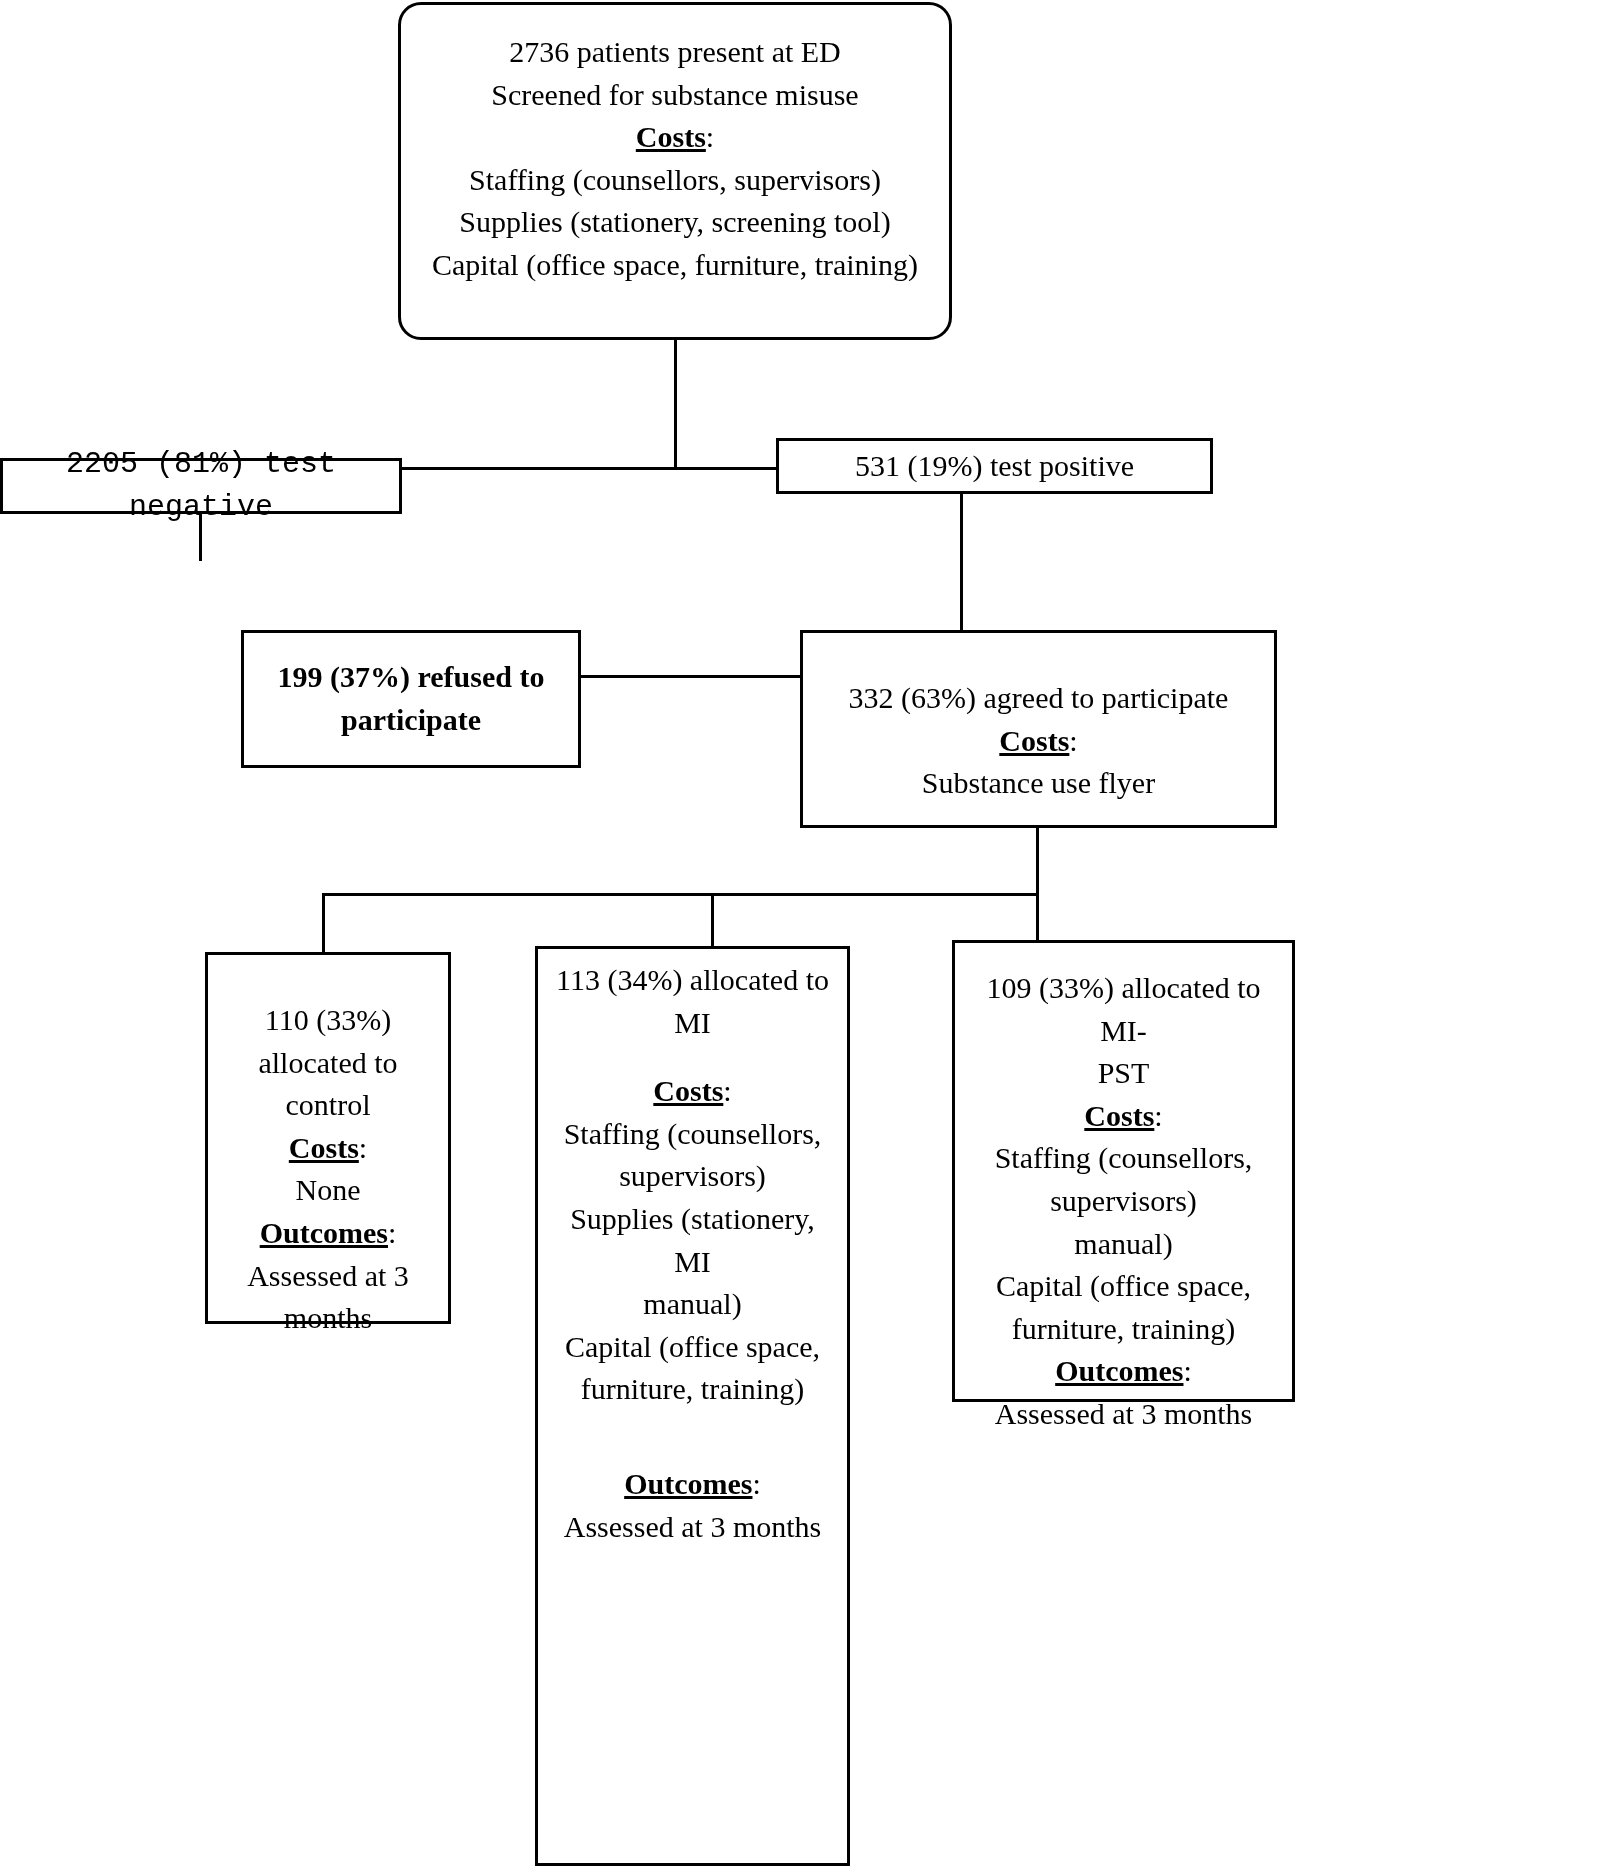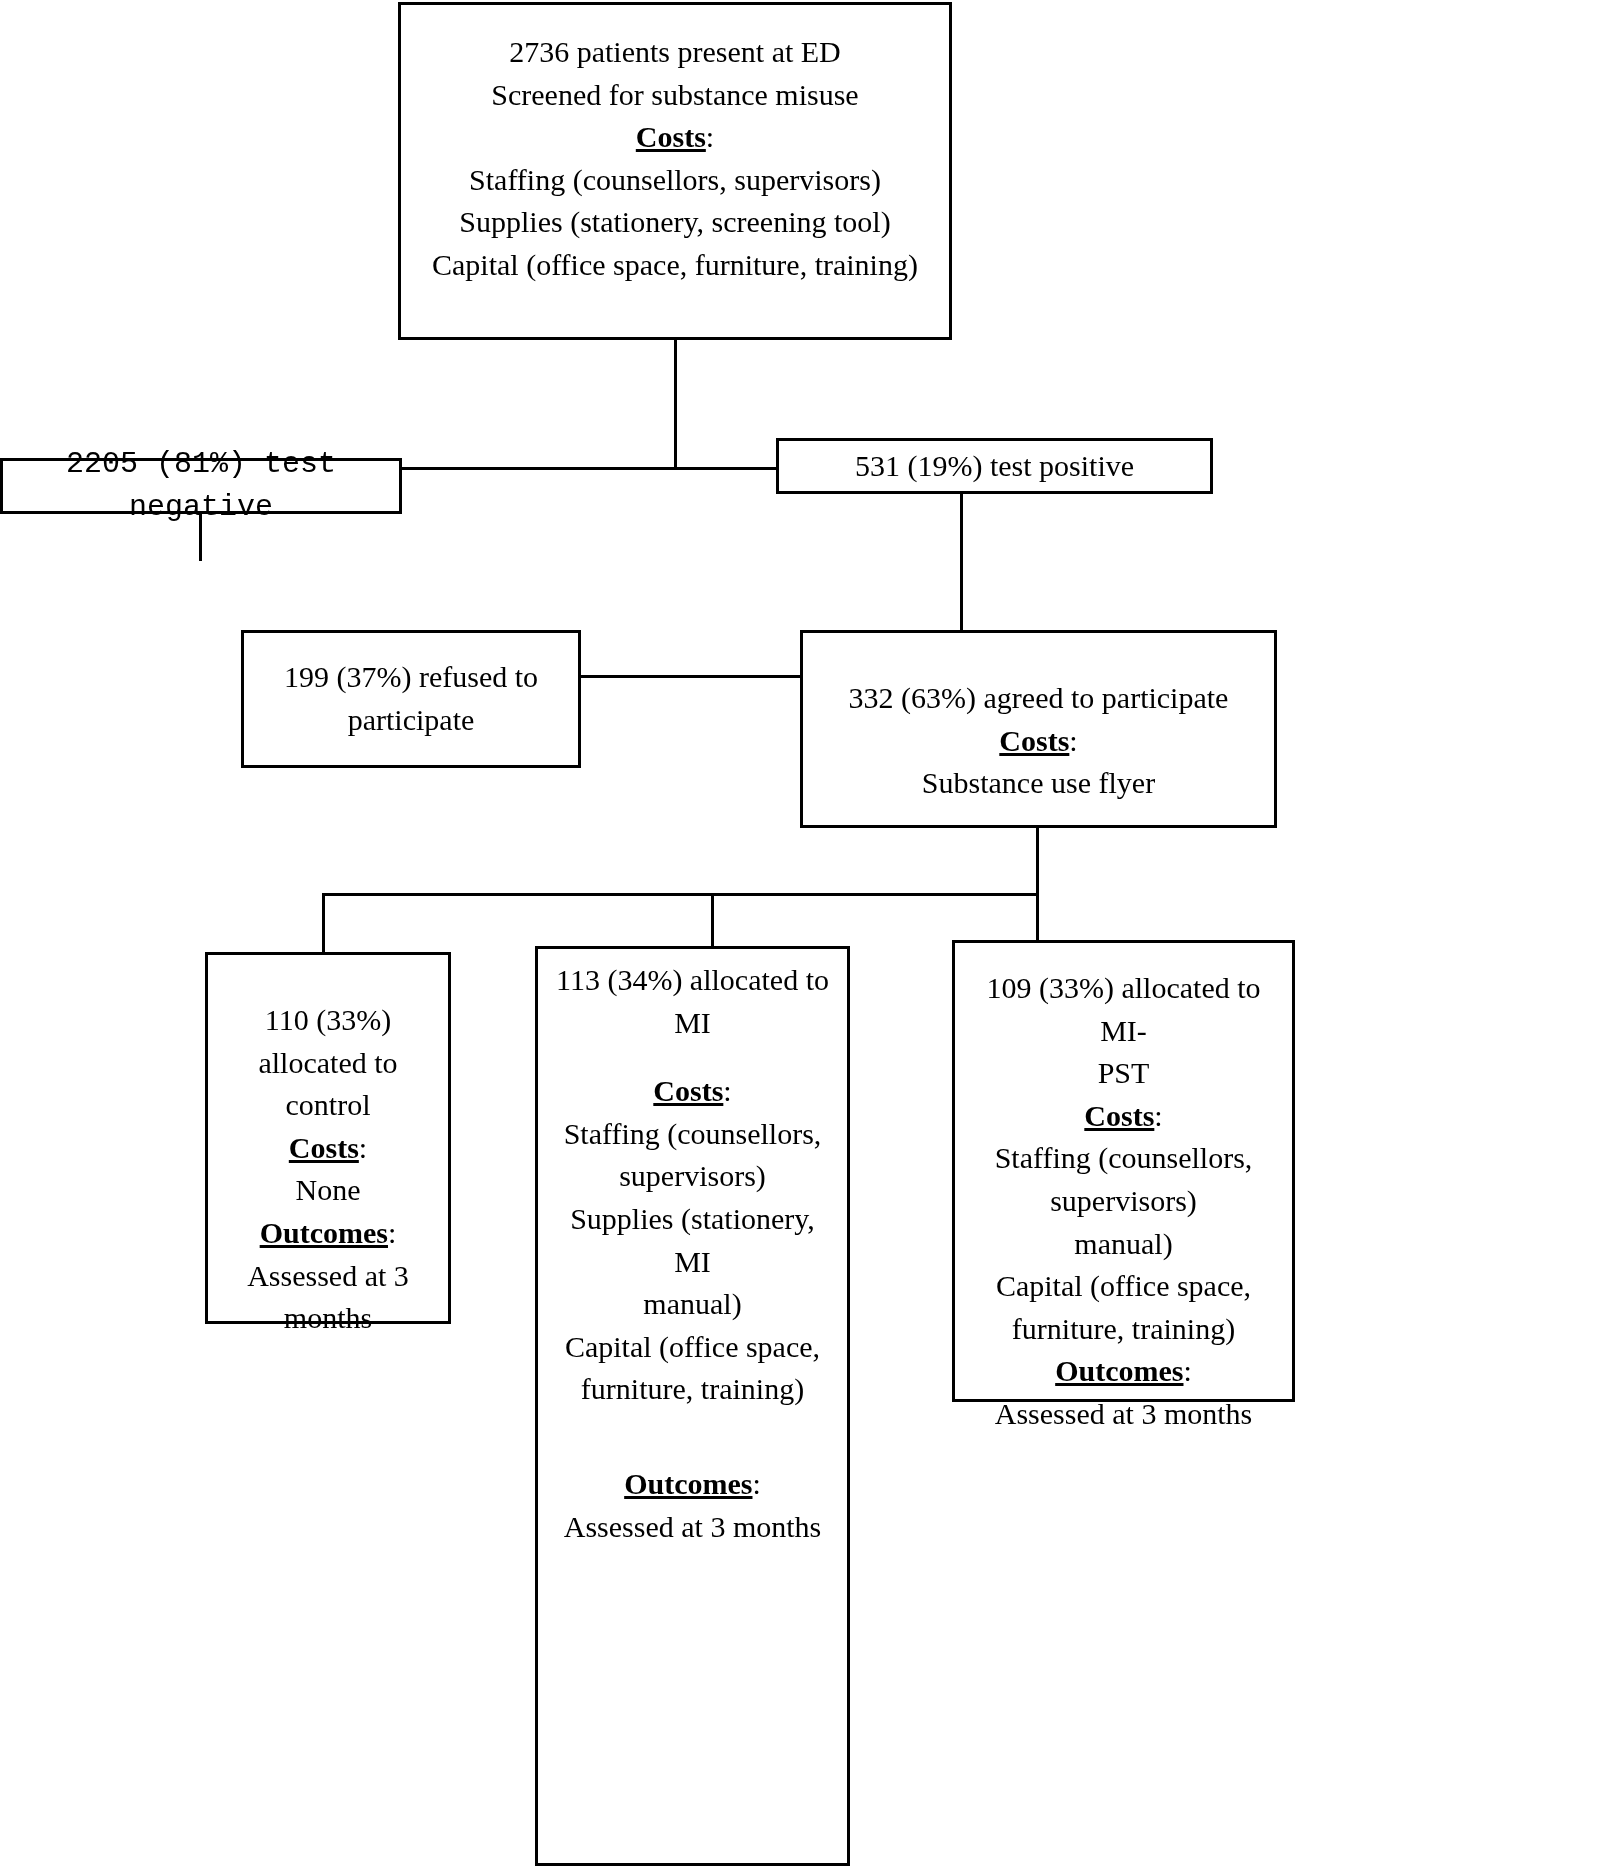--- a/index.html
+++ b/index.html
@@ -53,28 +53,28 @@
   }
   .conn {
     position: absolute;
     background: #000000;
     z-index: 1;
   }
   .v { width: 3px; }
   .h { height: 3px; }
 
   
-  #n-root { left: 398px; top: 2px; width: 554px; height: 338px; justify-content: flex-start; padding-top: 26px; }
+  #n-root { left: 398px; top: 2px; width: 554px; height: 338px; justify-content: flex-start; padding-top: 26px; border-radius: 23px; }
 
   
   #n-neg { left: 0px; top: 458px; width: 402px; height: 56px; justify-content: center; font-family: Liberation Mono, monospace; }
   #n-pos { left: 740px; top: 438px; width: 437px; height: 56px; justify-content: center; margin-left: 36px; }
 
   
-  #n-refused { left: 241px; top: 630px; width: 340px; height: 138px; justify-content: center; }
+  #n-refused { left: 241px; top: 630px; width: 340px; height: 138px; justify-content: center; font-weight: bold; }
   #n-agreed  { left: 800px; top: 630px; width: 477px; height: 198px; justify-content: flex-start; padding-top: 44px; }
 
   
   #n-control { left: 205px; top: 952px; width: 246px; height: 372px; justify-content: flex-start; padding-top: 44px; }
   #n-mi      { left: 535px; top: 946px; width: 315px; height: 920px; justify-content: flex-start; padding-top: 10px; }
   #n-mipst   { left: 952px; top: 940px; width: 343px; height: 462px; justify-content: flex-start; padding-top: 24px; }
   #n-mi .ln, #n-mipst .ln { padding: 0 12px; }
   #n-control .ln { padding: 0 8px; }
 </style>
 </head>

